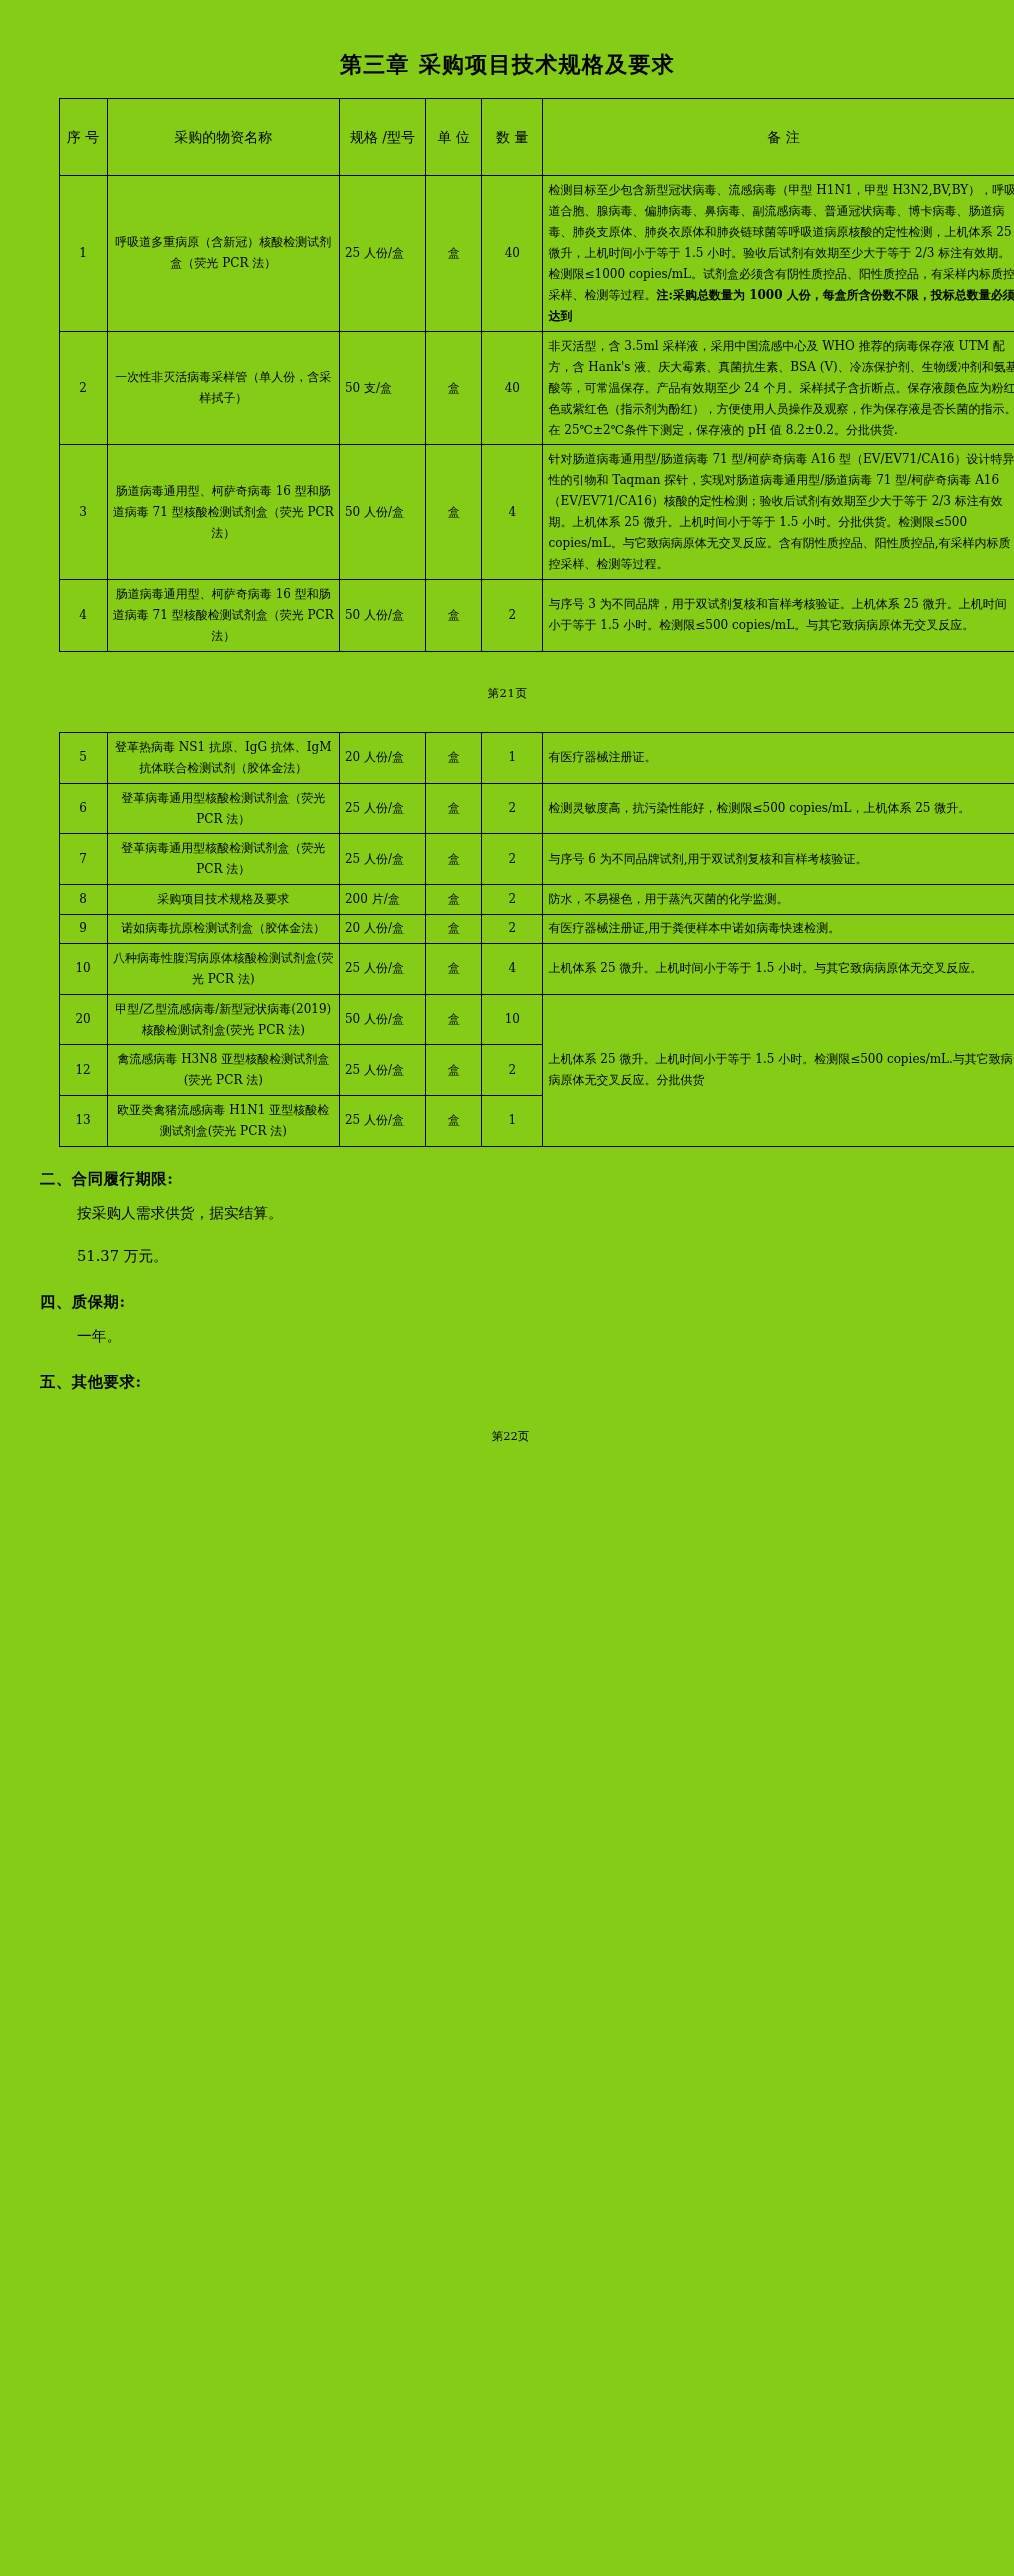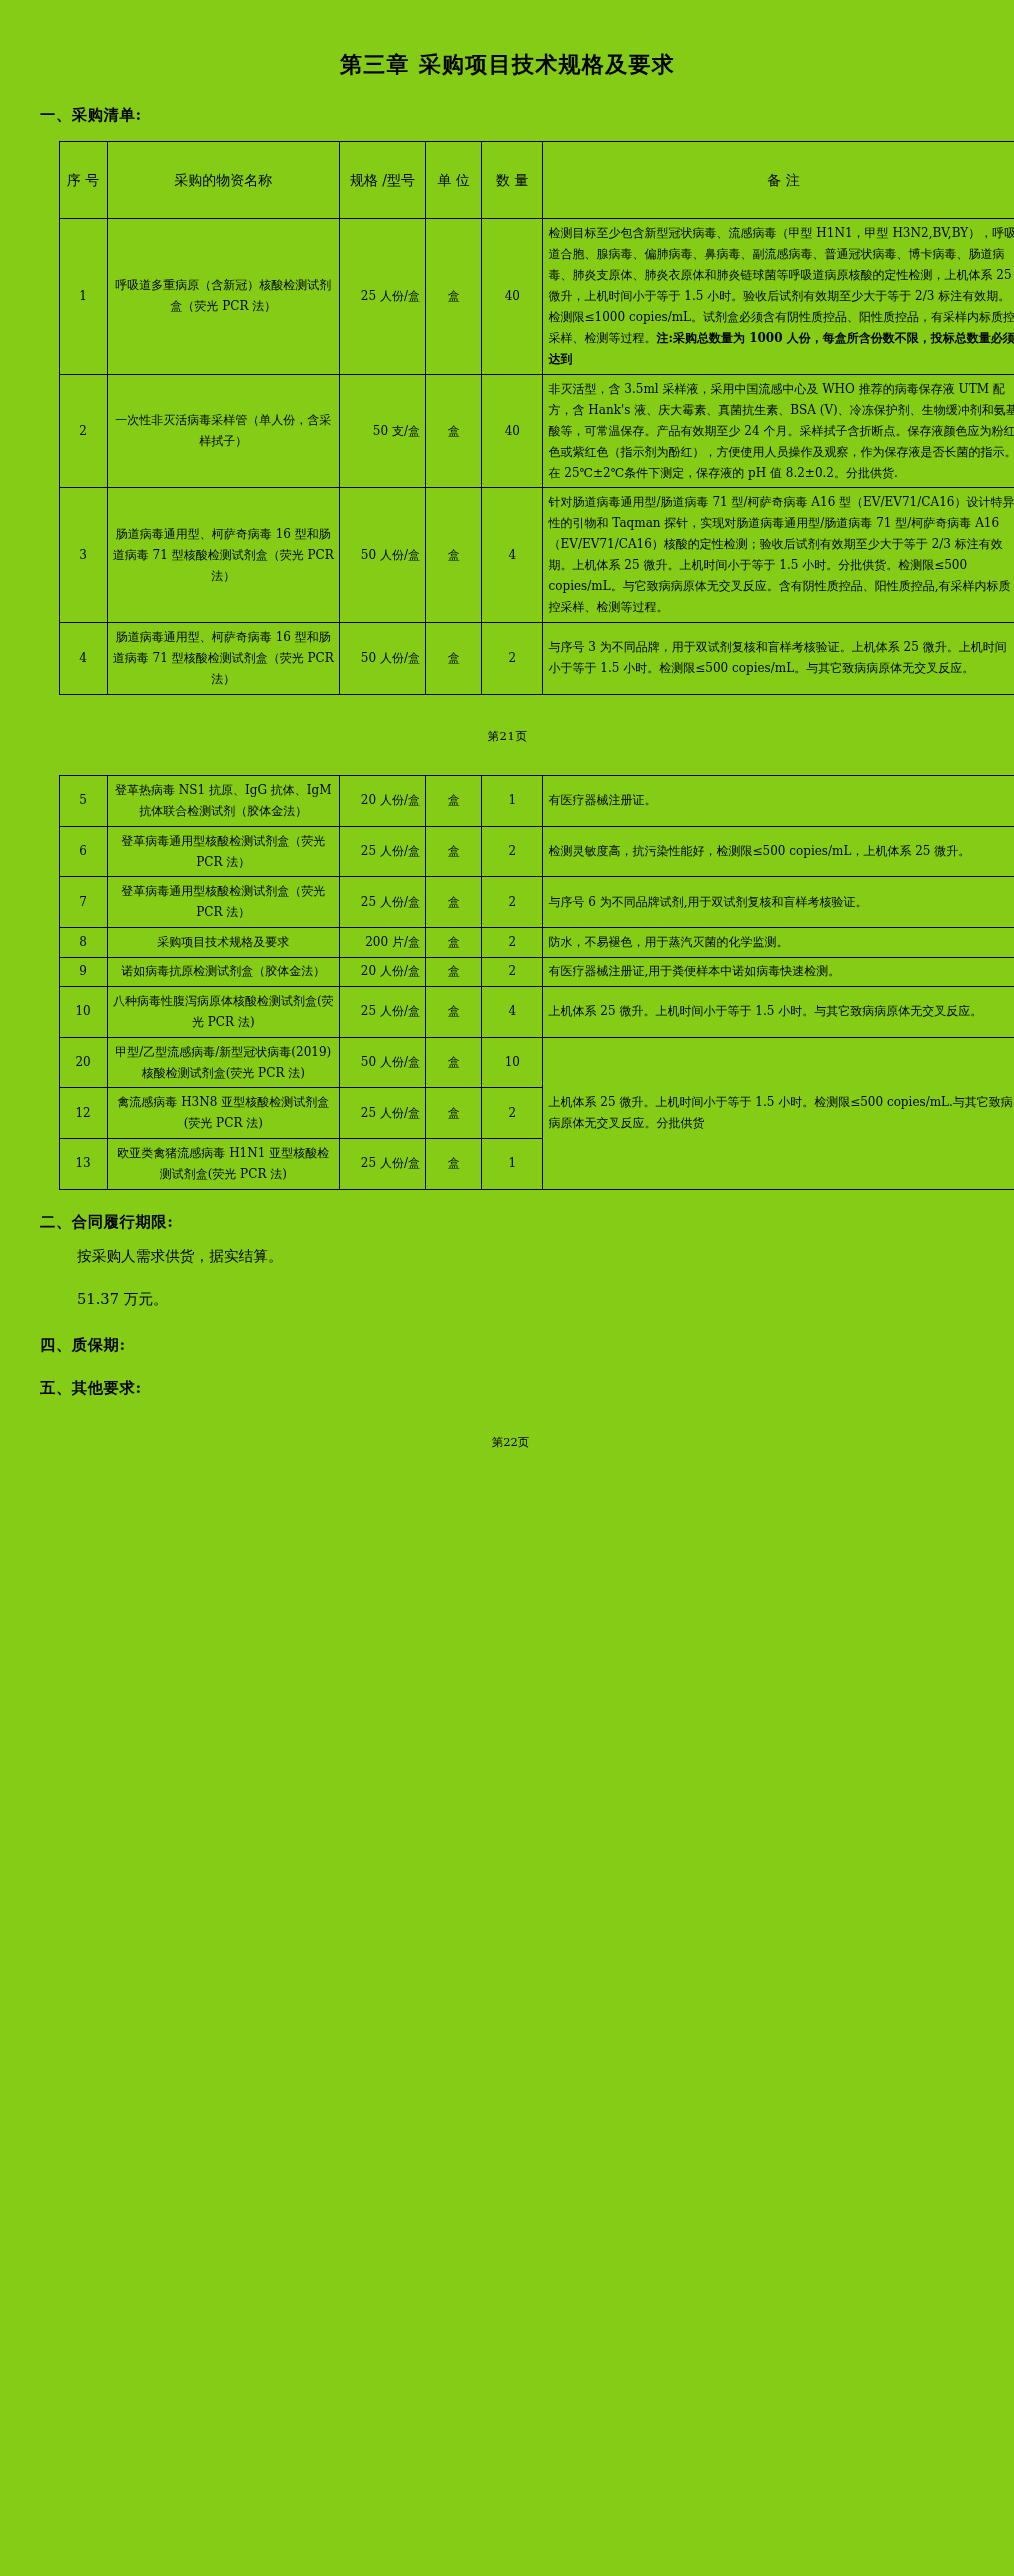--- a/index.html
+++ b/index.html
@@ -60,21 +60,21 @@
     font-family: "DejaVu Serif", "Liberation Serif", serif;
     word-break: break-word;
   }
   table.spec th {
     text-align: center;
     font-size: 14px;
     height: 69px;
   }
   .c-idx   { width: 37px;  text-align: center; }
   .c-name  { width: 221px; text-align: center; }
-  .c-spec  { width: 75px; text-align: right; }
+  .c-spec  { width: 75px; text-align: left; }
   .c-unit  { width: 45px;  text-align: center; }
   .c-qty   { width: 50px;  text-align: center; }
   .c-note  { width: 470px; text-align: left; }
   .note-cell {
     text-align: left;
     line-height: 1.95;
     padding: 6.4px 7.7px;
   }
   .note-cell b { font-weight: bold; }
   .pagebreak-label {
@@ -98,21 +98,20 @@
     text-align: justify;
   }
 </style>
 </head>
 <body>
 
 <div class="page">
 
   <div class="doc-title">第三章  采购项目技术规格及要求</div>
 
-  <div class="section-head">一、采购清单:</div>
 
   <div class="tbl-wrap">
     <table class="spec">
       <thead>
         <tr>
           <th class="c-idx">序 号</th>
           <th class="c-name">采购的物资名称</th>
           <th class="c-spec">规格 /型号</th>
           <th class="c-unit">单 位</th>
           <th class="c-qty">数 量</th>
@@ -249,19 +248,20 @@
       </tbody>
     </table>
   </div>
 
   <div class="section-head">二、合同履行期限:</div>
   <div class="section-body">按采购人需求供货，据实结算。</div>
 
   <div class="section-body">51.37 万元。</div>
 
   <div class="section-head">四、质保期:</div>
+  <div class="section-body">一年。</div>
 
   <div class="section-head">五、其他要求:</div>
 
   <div class="bottom-page-label">第22页</div>
 
 </div>
 
 
 </body></html>

